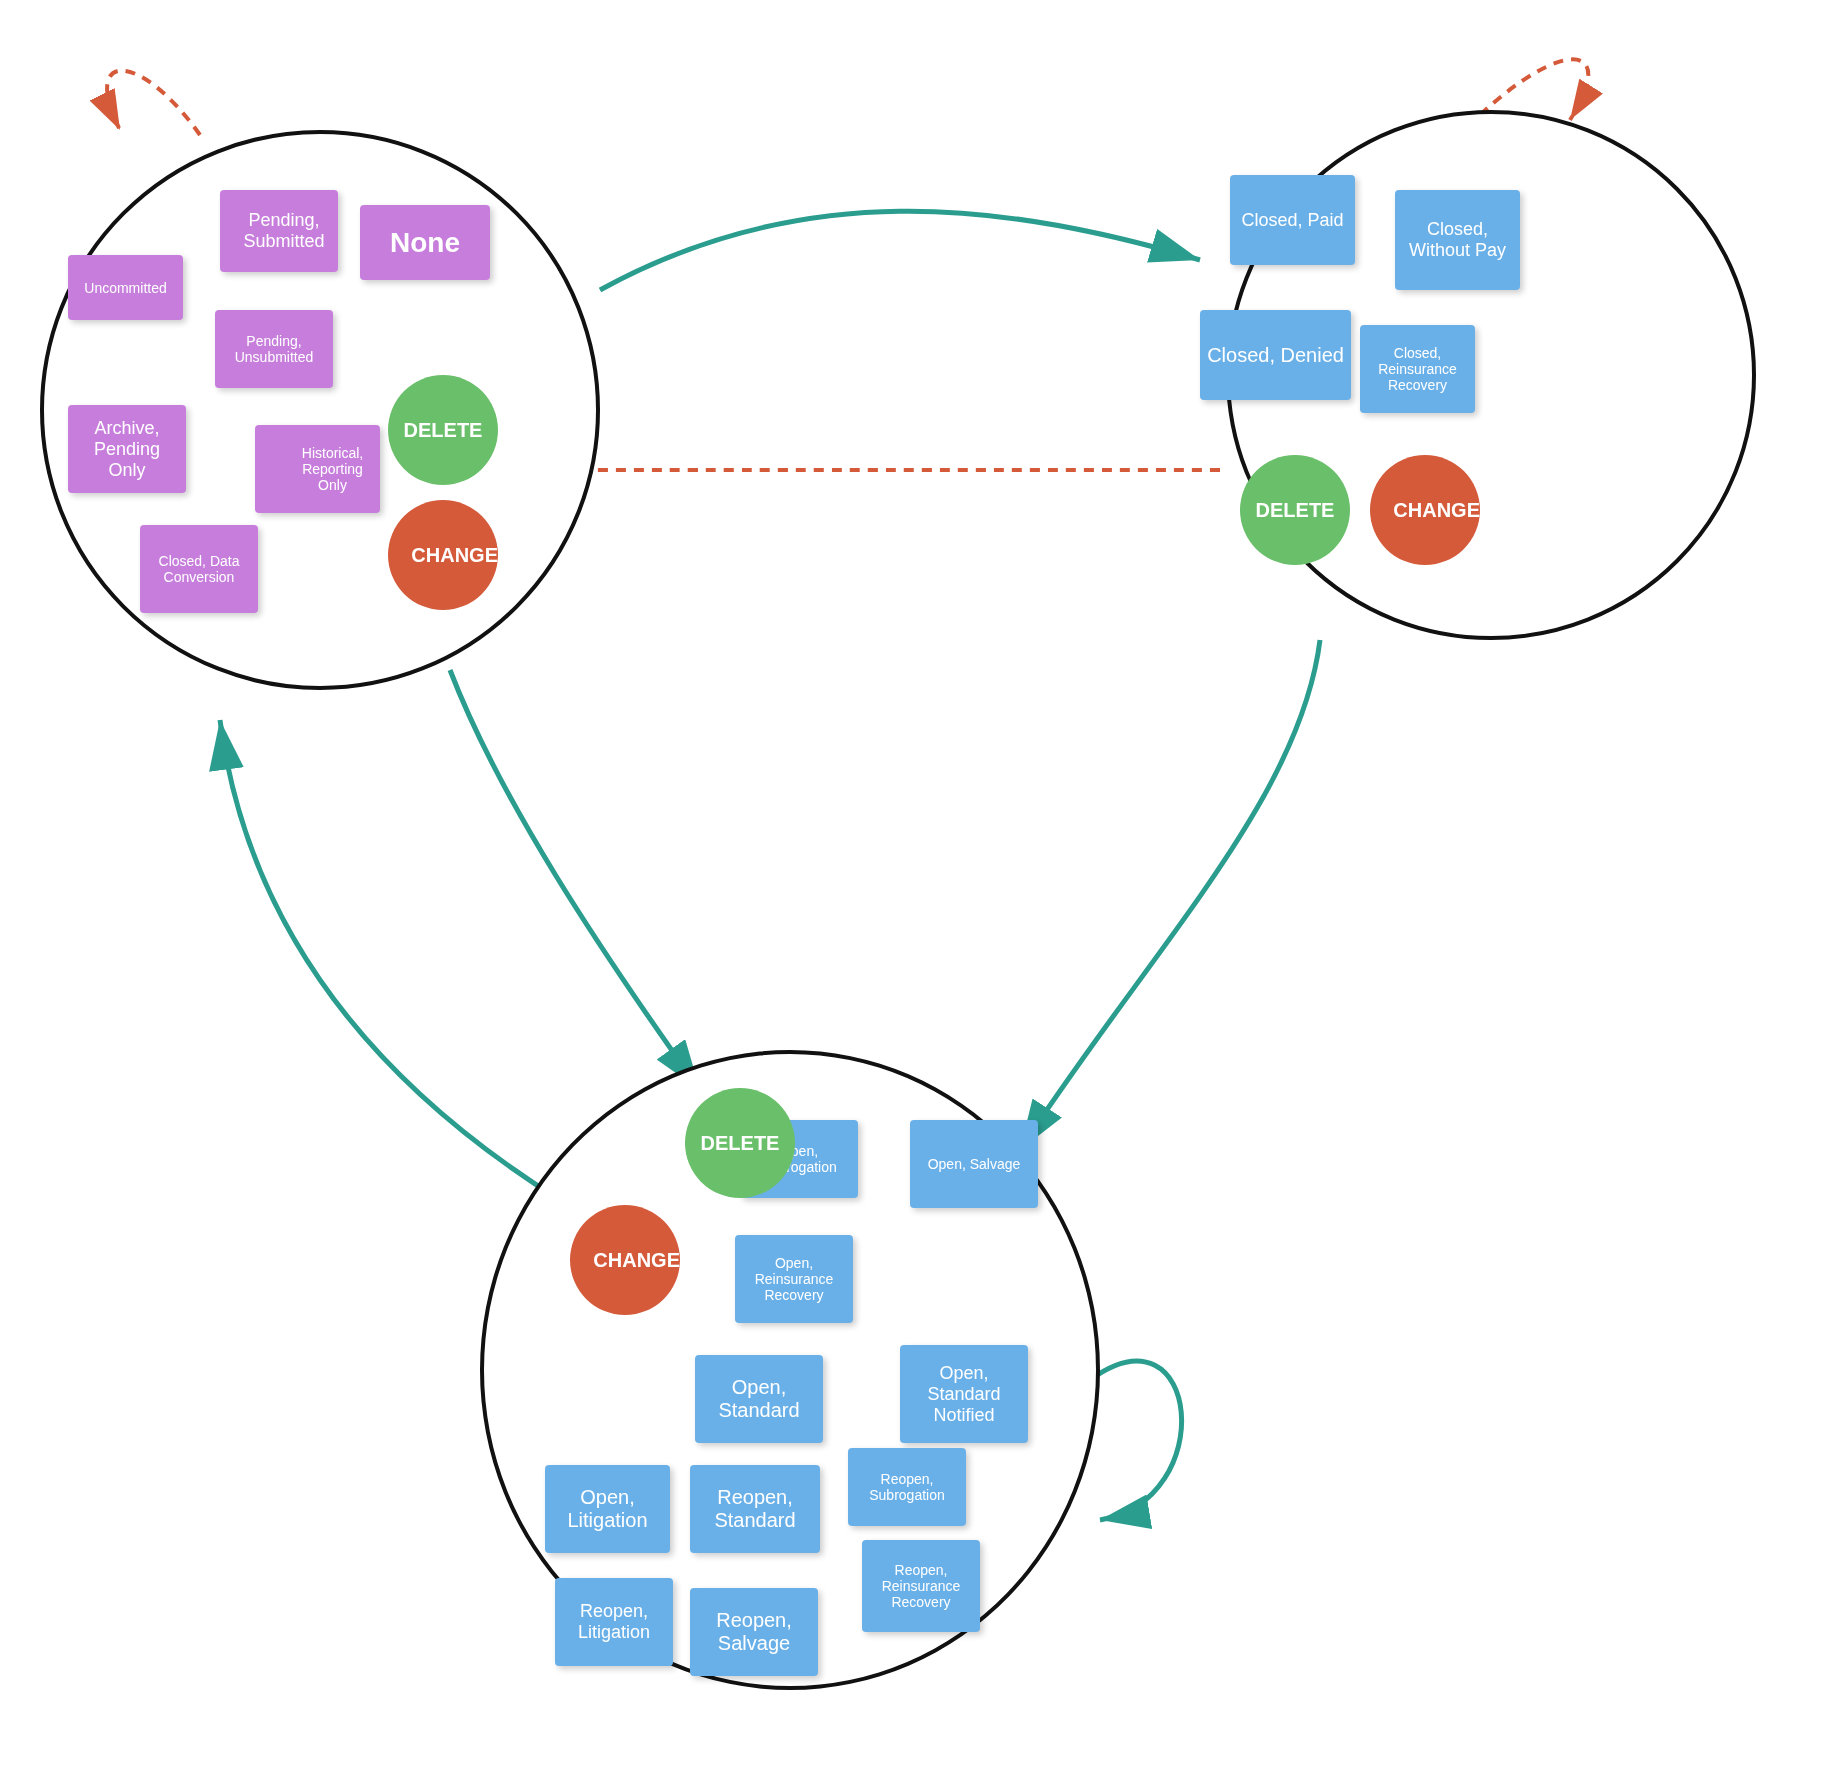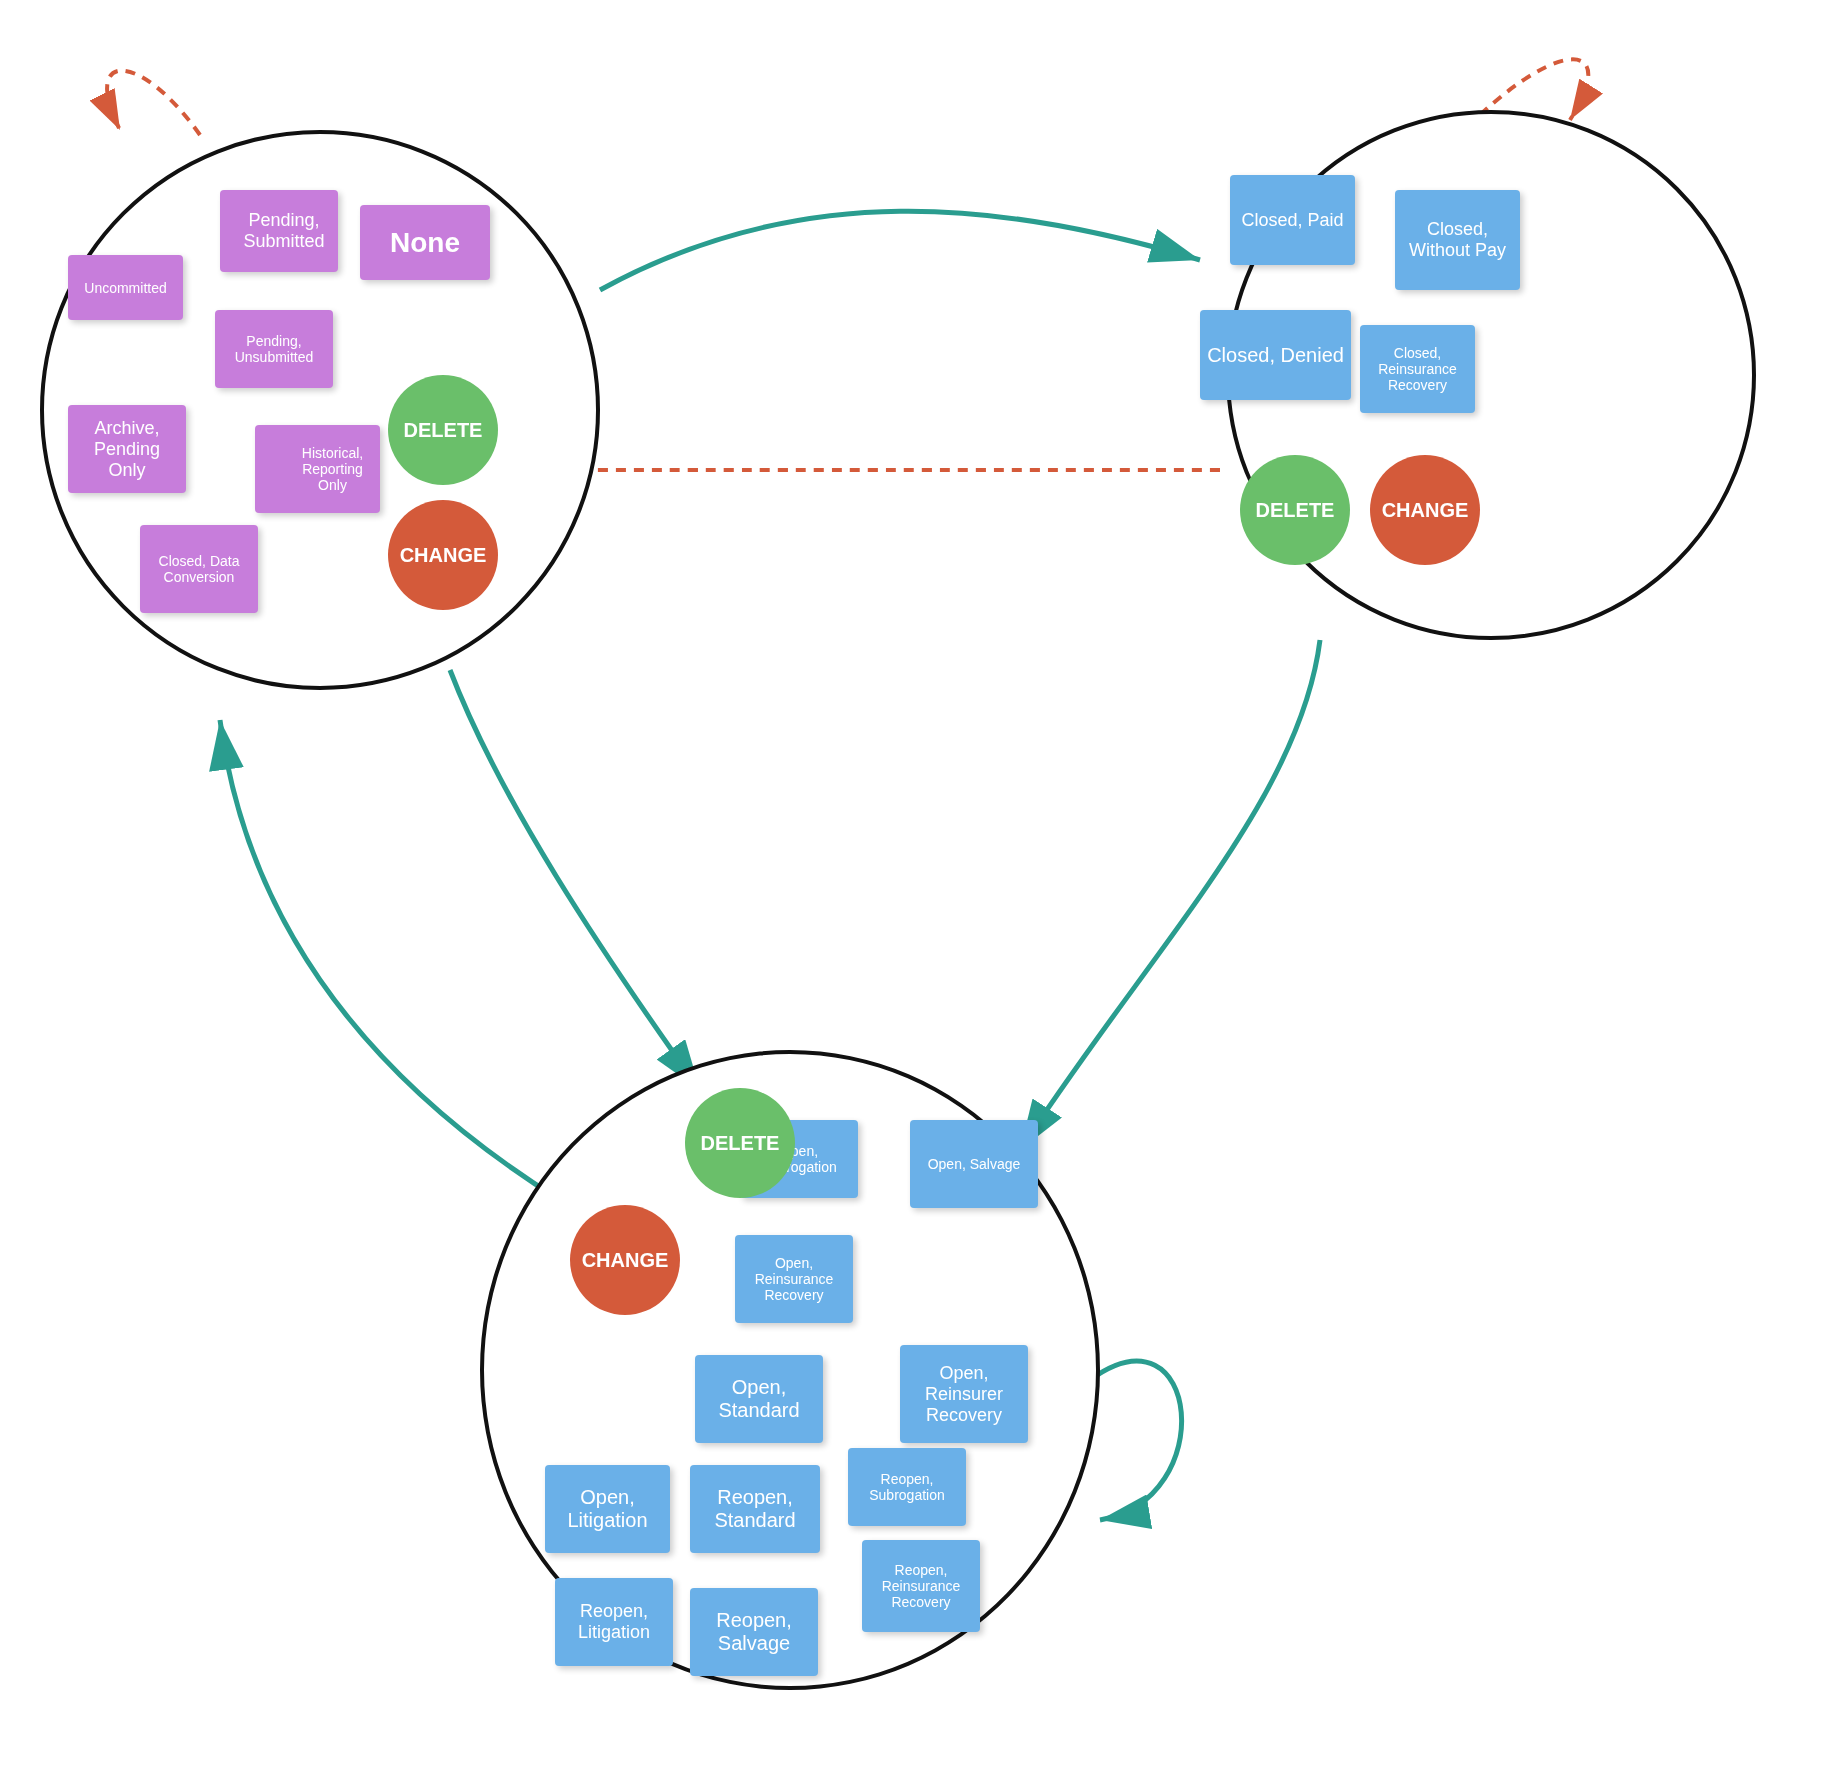--- a/index.html
+++ b/index.html
@@ -90,20 +90,21 @@
     .action-delete {
       background: #6abf6a;
       width: 110px;
       height: 110px;
     }
 
     .action-change {
       background: #d45a3a;
       width: 110px;
       height: 110px;
+      justify-content: flex-end;
     }
 
     
     .arrows-svg {
       position: absolute;
       top: 0; left: 0;
       width: 1826px;
       height: 1776px;
       pointer-events: none;
     }
@@ -217,21 +218,21 @@
 
 <div class="note note-blue note-small" style="left:735px; top:1235px; width:118px; height:88px;">
   <span>Open, Reinsurance Recovery</span>
 </div>
 
 <div class="note note-blue" style="left:695px; top:1355px; width:128px; height:88px; font-size:20px;">
   <span>Open, Standard</span>
 </div>
 
 <div class="note note-blue" style="left:900px; top:1345px; width:128px; height:98px;">
-  <span>Open, Reinsurer Recovery</span>
+  <span>Open, Standard Notified</span>
 </div>
 
 <div class="note note-blue" style="left:545px; top:1465px; width:125px; height:88px; font-size:20px;">
   <span>Open, Litigation</span>
 </div>
 
 <div class="note note-blue" style="left:690px; top:1465px; width:130px; height:88px; font-size:20px;">
   <span>Reopen, Standard</span>
 </div>
 

